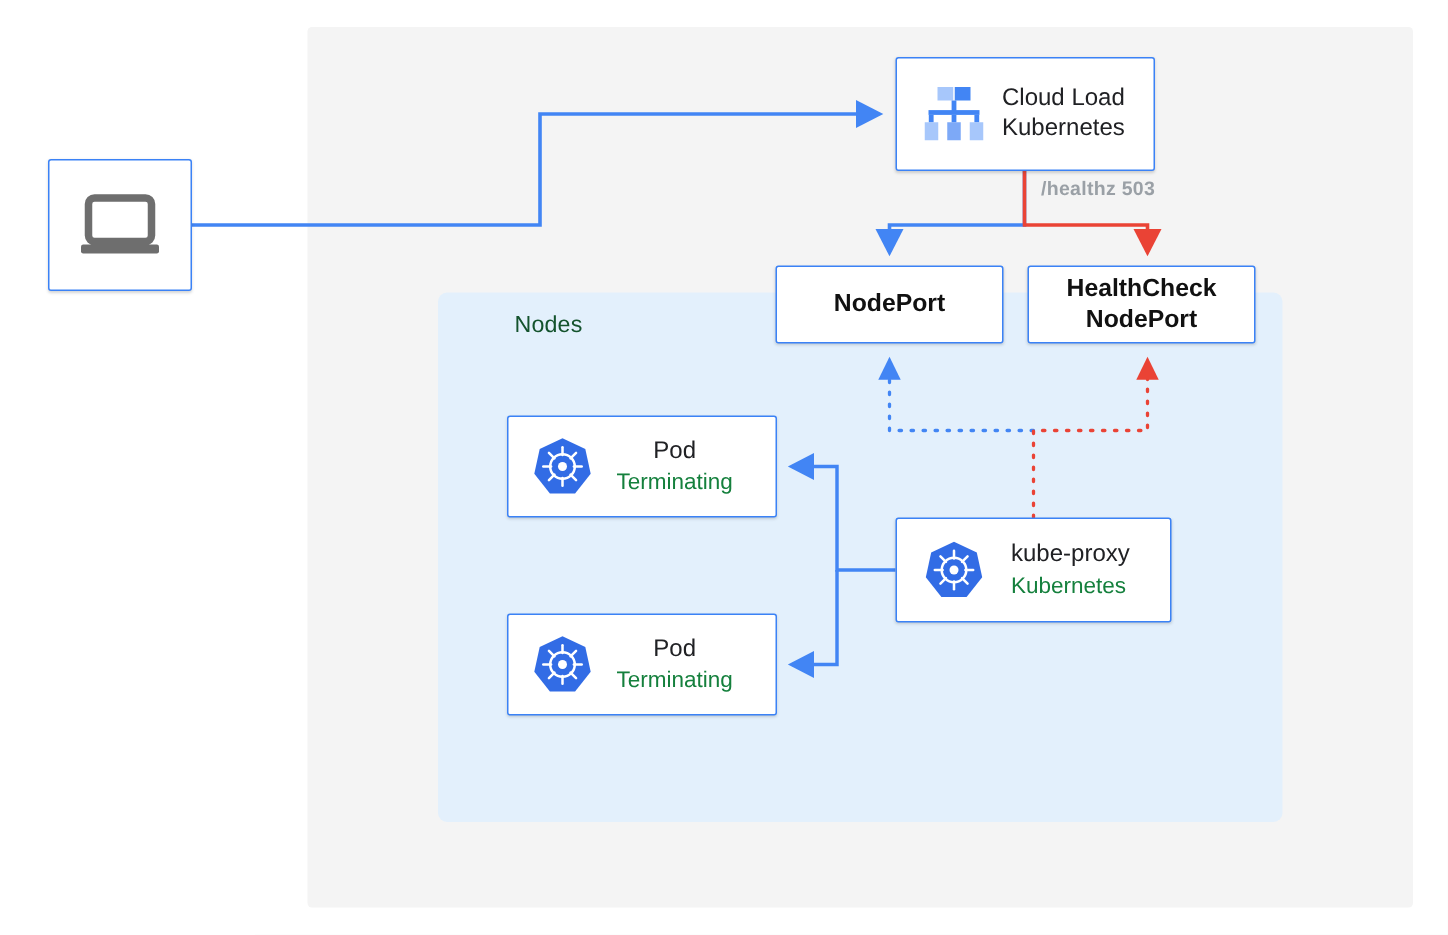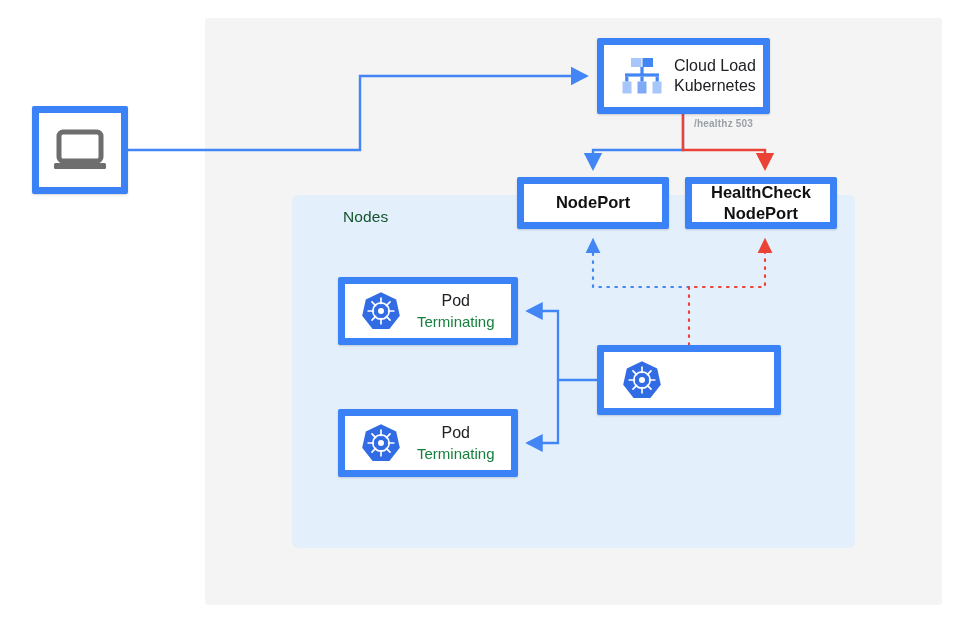--- a/index.html
+++ b/index.html
@@ -37,21 +37,21 @@
     left: 310px; top: 208px;
     font-size: 15.5px;
     color: #14532d;
     letter-spacing: .1px;
     margin-left: 33px;
   }
 
   
   .card {
     background: #ffffff;
-    border: 7px solid #3b82f6;
+    border: 1px solid #3b82f6;
     border-radius: 2px;
     box-sizing: border-box;
     box-shadow: 0 1px 2px rgba(60,64,67,.22);
     display: flex;
     align-items: center;
   }
   .card.centered { justify-content: center; }
   .card-icon {
     flex: 0 0 auto;
     display: flex;
@@ -86,21 +86,21 @@
 
   #kubeproxy-box {
     left: 597px; top: 345px; width: 184px; height: 70px; padding-left: 16px;
   }
   #kubeproxy-box .card-icon { width: 44px; }
   #kubeproxy-box .card-text { margin-left: 16px; }
 
   
   #healthz-label {
     left: 694px; top: 118px;
-    font-size: 10px;
+    font-size: 13px;
     font-weight: bold;
     color: #9aa0a6;
     letter-spacing: .2px;
   }
 
   
   #edges {
     left: 0; top: 0; width: 965px; height: 623px;
     pointer-events: none;
   }
@@ -264,15 +264,19 @@
           <line x1="50" y1="69" x2="50" y2="82"></line>
           <line x1="18" y1="50" x2="31" y2="50"></line>
           <line x1="69" y1="50" x2="82" y2="50"></line>
           <line x1="27.4" y1="27.4" x2="36.6" y2="36.6"></line>
           <line x1="63.4" y1="63.4" x2="72.6" y2="72.6"></line>
           <line x1="72.6" y1="27.4" x2="63.4" y2="36.6"></line>
           <line x1="36.6" y1="63.4" x2="27.4" y2="72.6"></line>
         </g>
       </svg>
     </span>
+    <span class="card-text">
+      <span class="title-line">kube-proxy</span>
+      <span class="sub-line">Kubernetes</span>
+    </span>
   </div>
 
 </div>
 
 </body></html>

